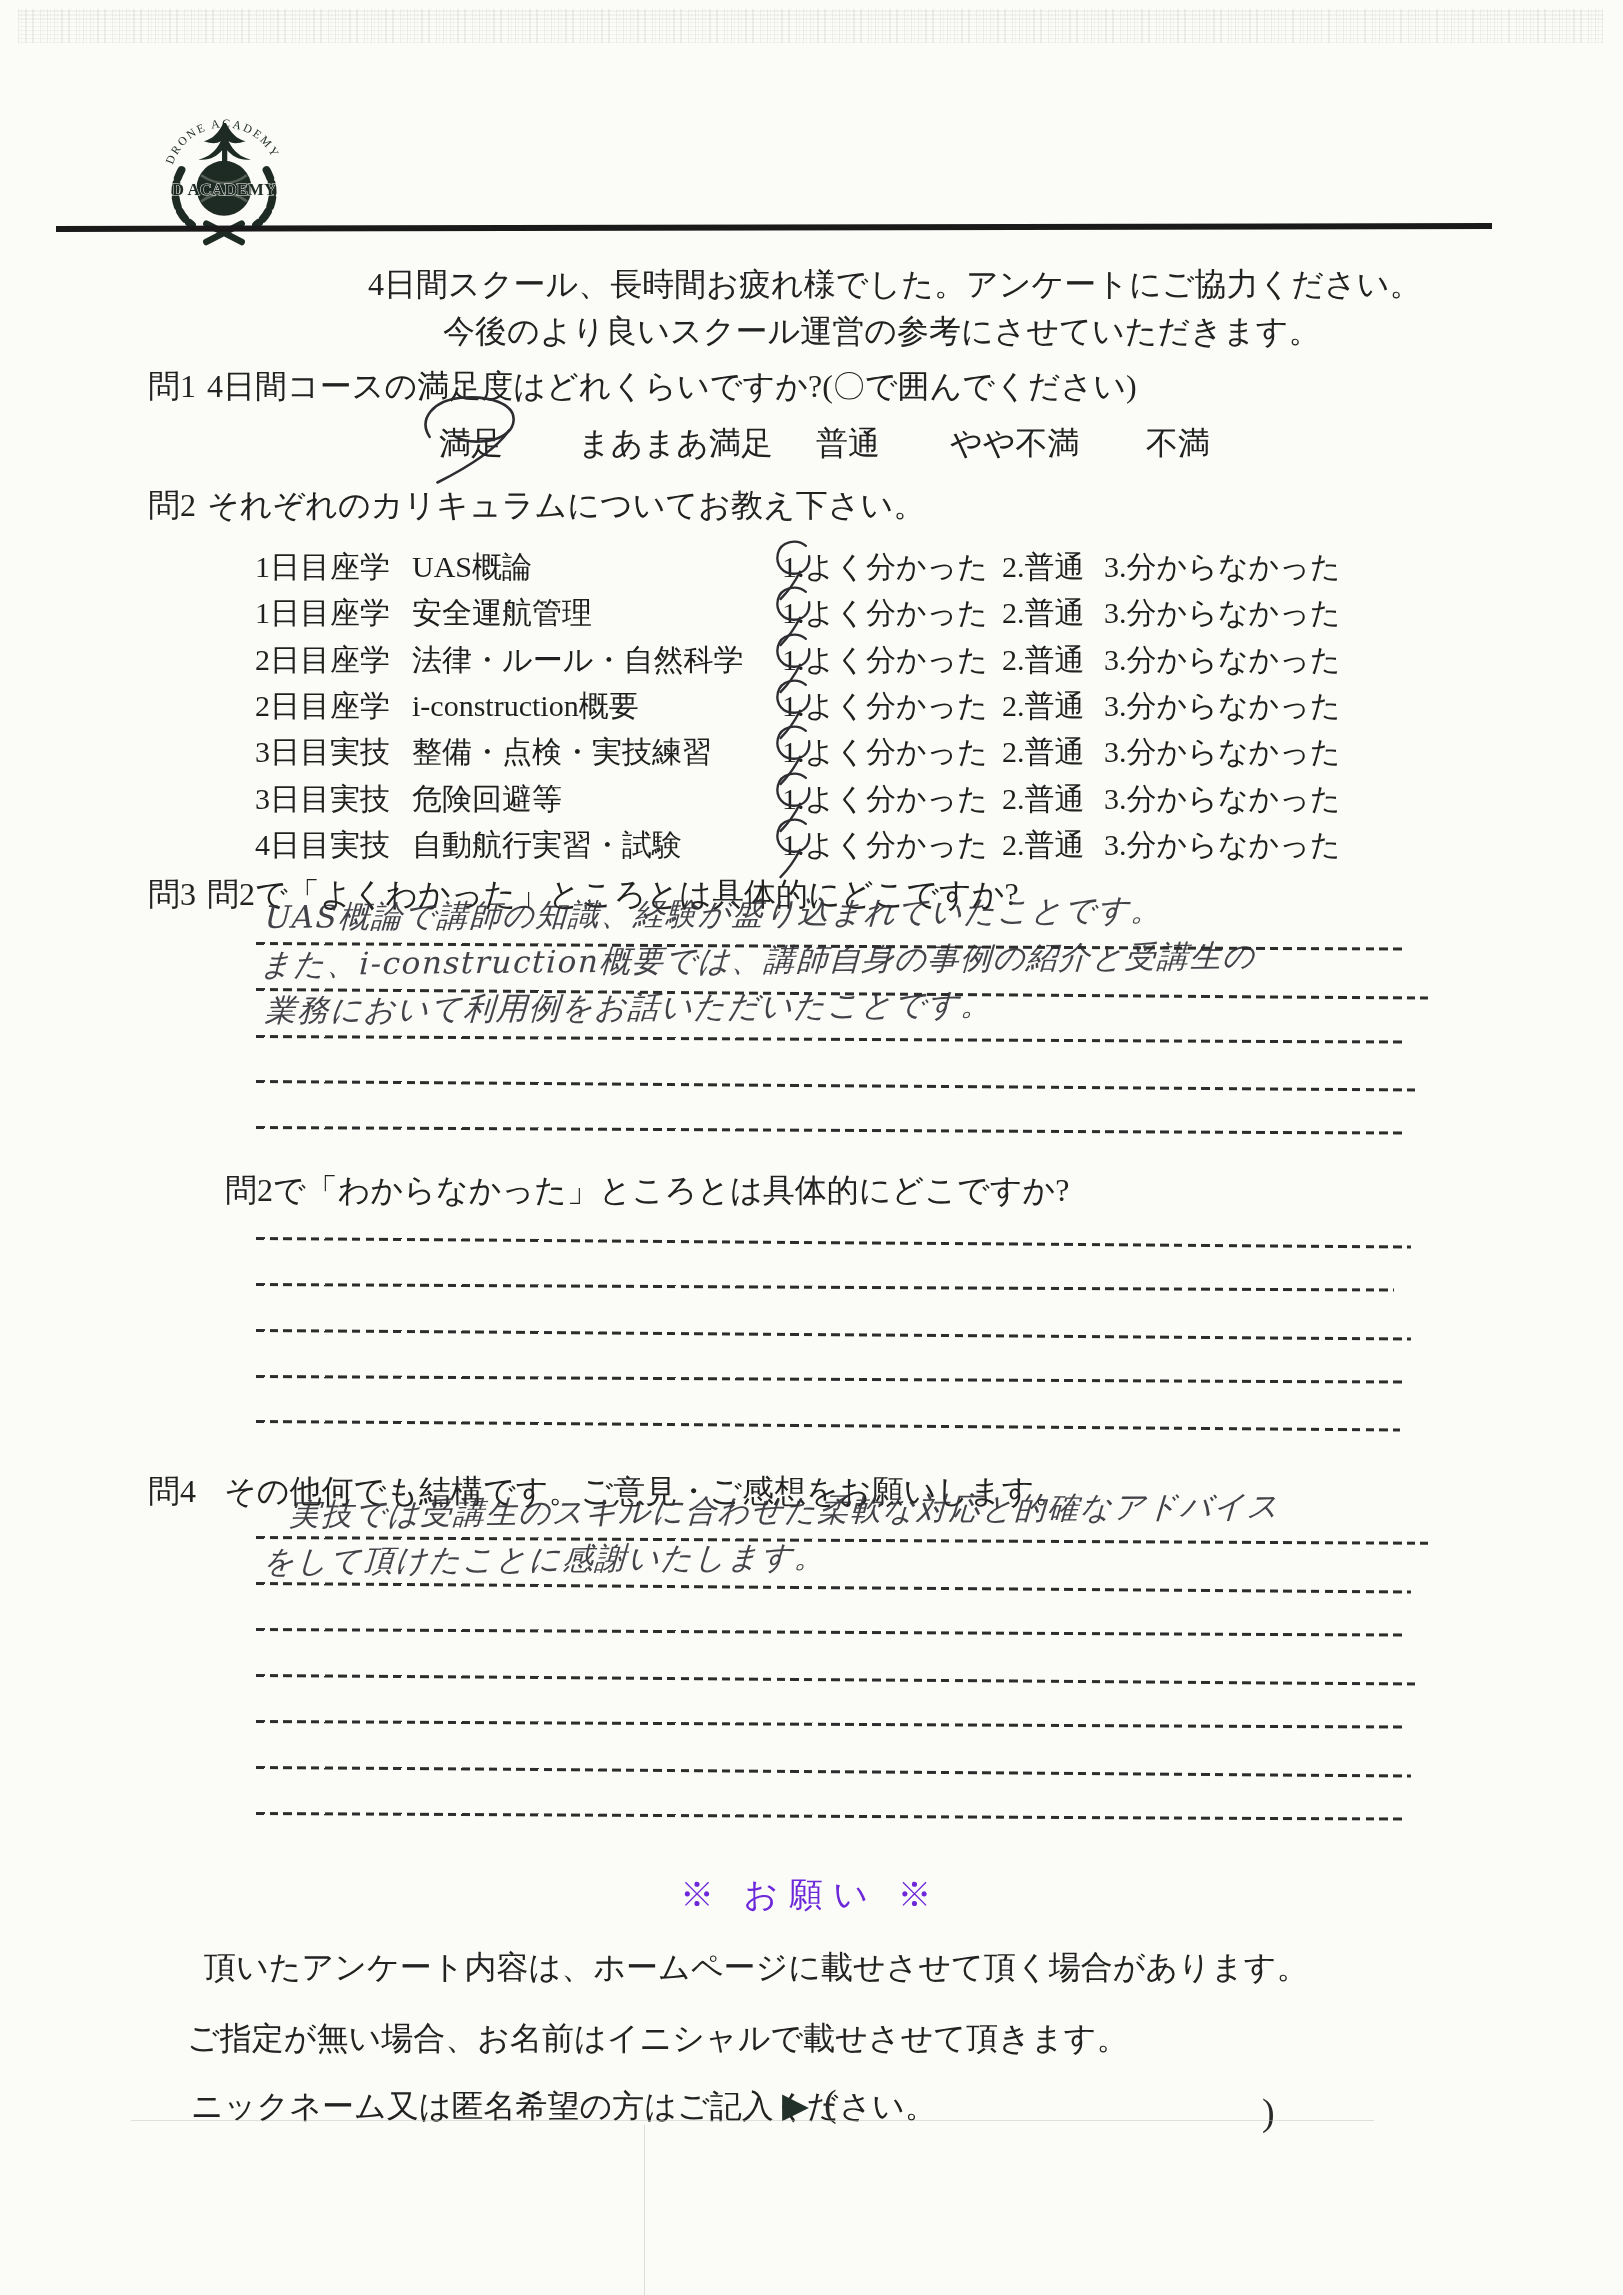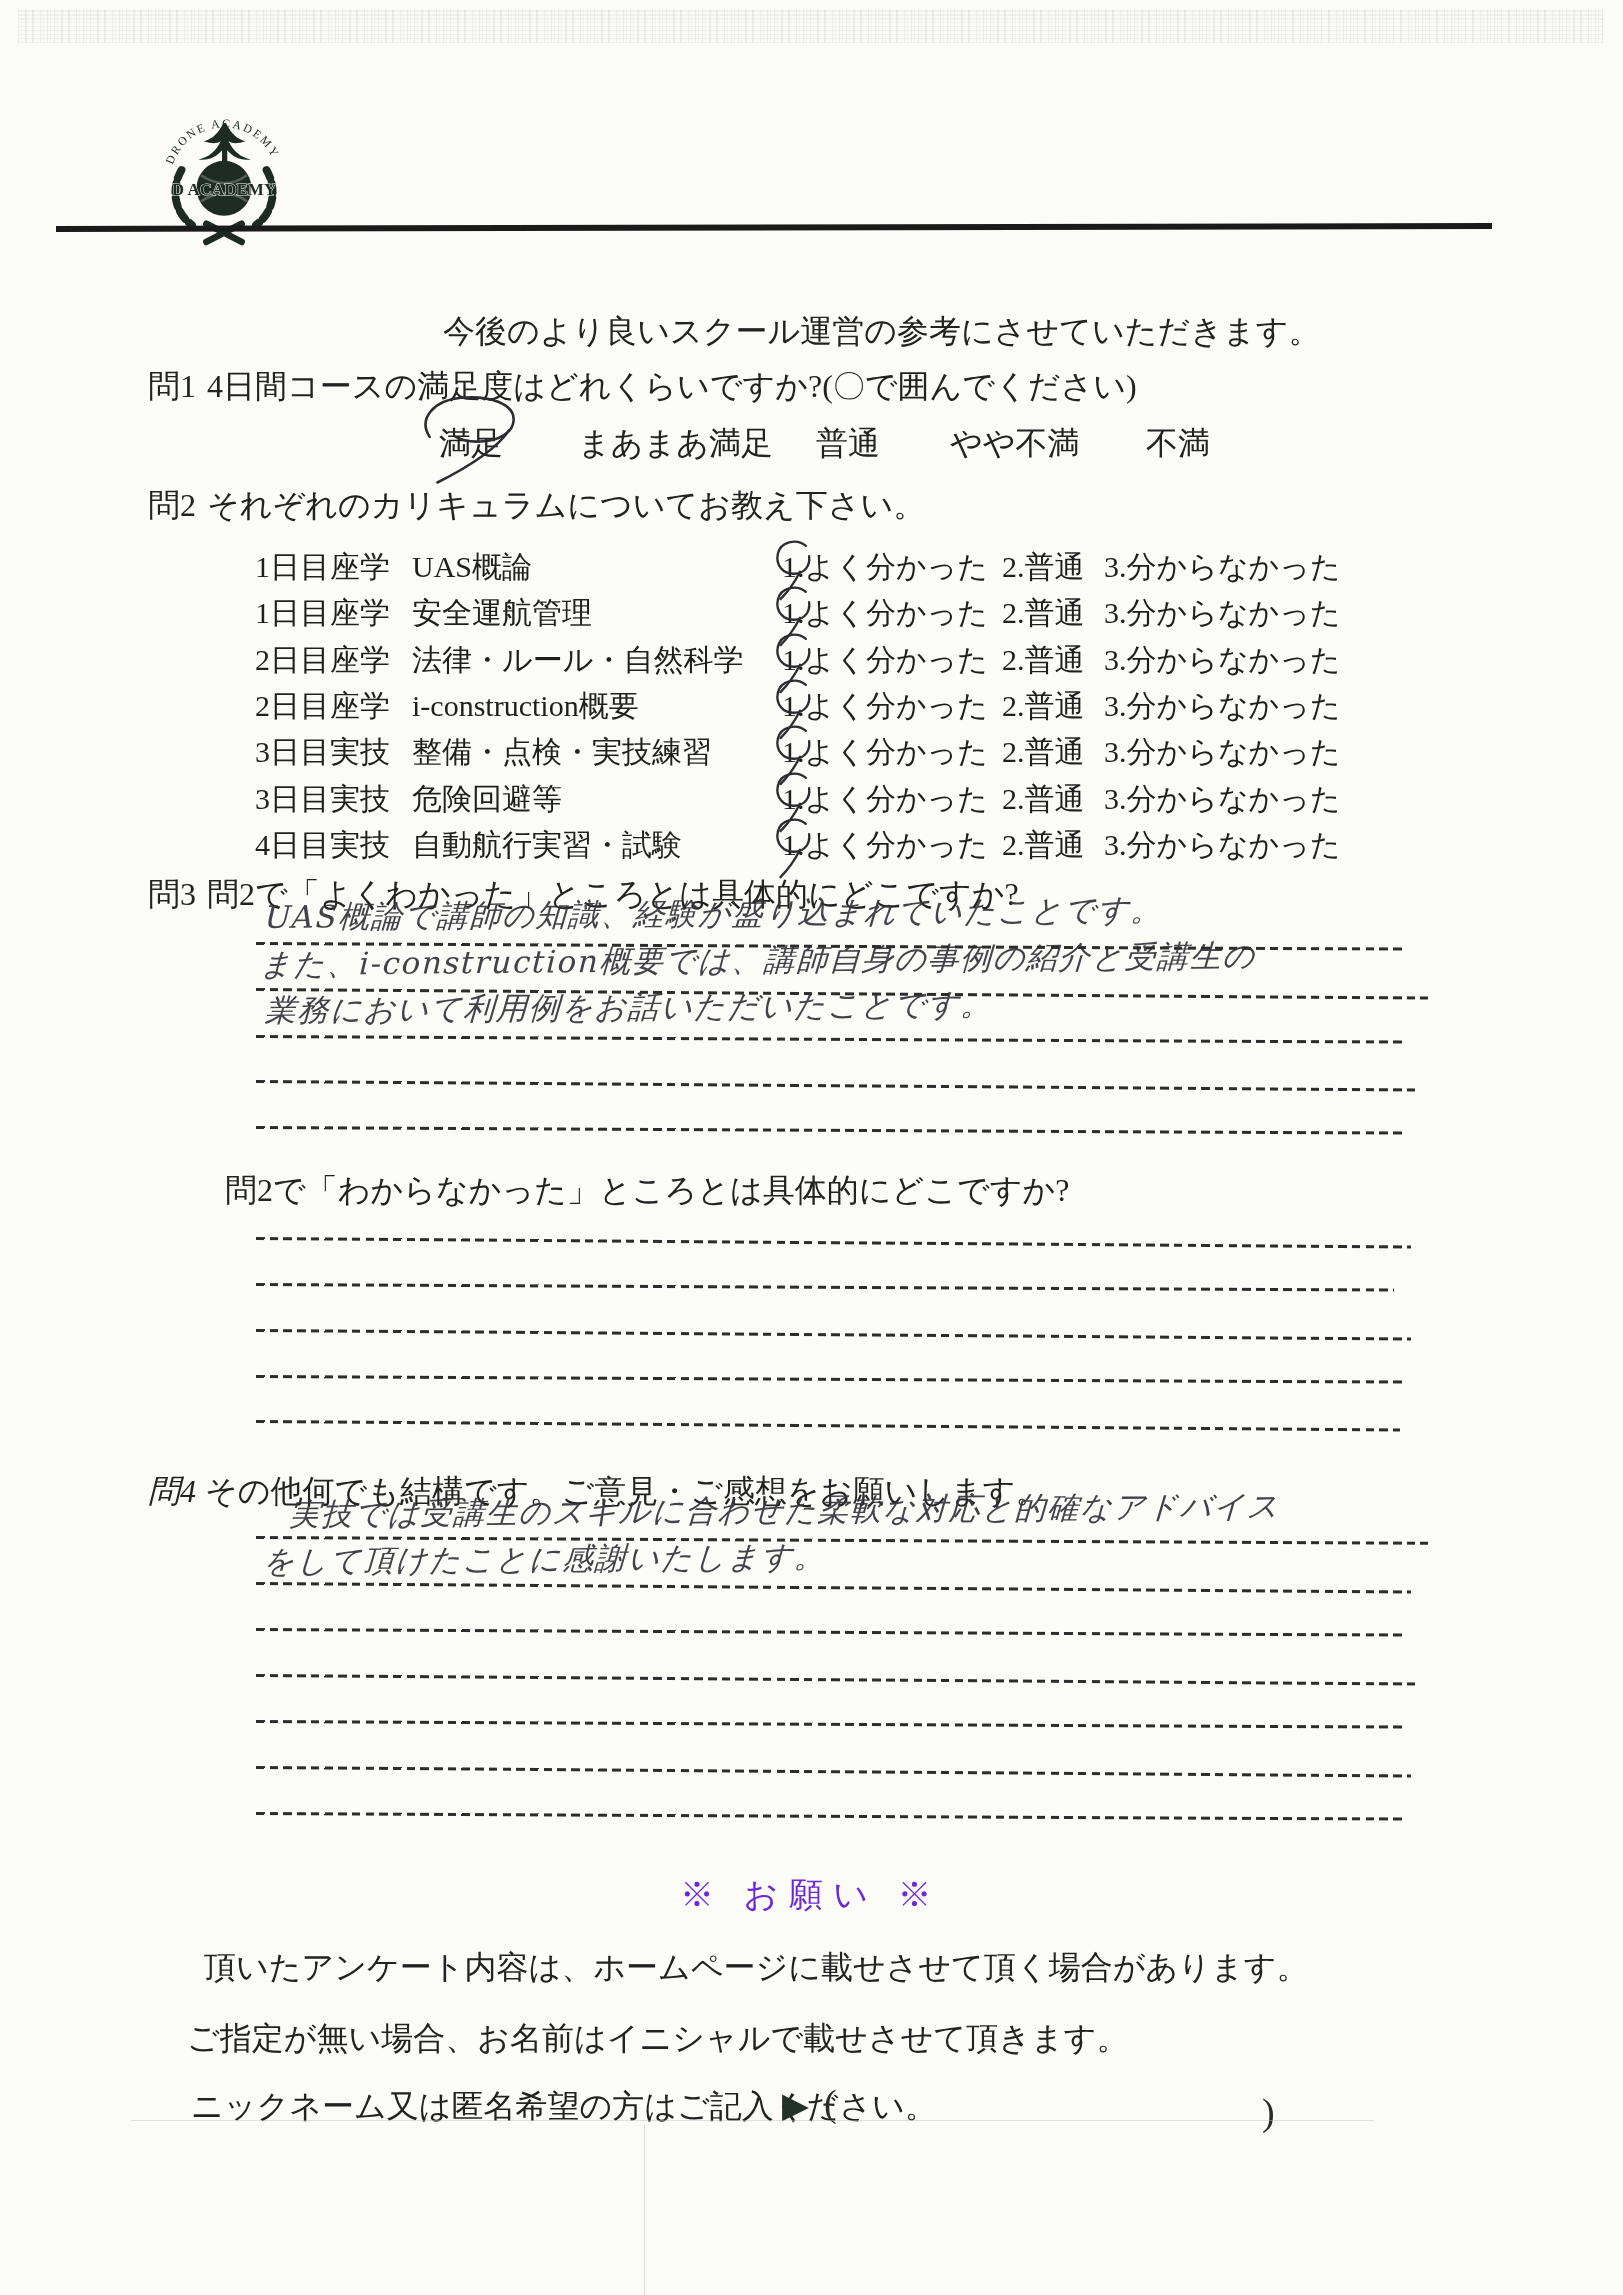--- a/index.html
+++ b/index.html
@@ -68,20 +68,21 @@
     <path d="M36 52 C48 60 60 60 71 52 M36 72 C48 64 60 64 71 72" stroke="rgba(250,250,245,0.25)" stroke-width="2" fill="none"></path>
     <path d="M21 48 C13 62 15 80 29 90" stroke="#1e2b24" stroke-width="6" stroke-dasharray="7 4" stroke-linecap="round" fill="none"></path>
     <path d="M86 48 C94 62 92 80 78 90" stroke="#1e2b24" stroke-width="6" stroke-dasharray="7 4" stroke-linecap="round" fill="none"></path>
     <path d="M40 103 L67 89 M40 89 L67 103" stroke="#1e2b24" stroke-width="5" stroke-linecap="round"></path>
     <text x="53.5" y="67" text-anchor="middle" font-size="13" font-weight="bold" fill="#1e2b24" stroke="#f5f5f1" stroke-width="0.7" paint-order="stroke">D ACADEMY</text>
   </svg>
 
 
   <div class="rule" style="left:56px;top:226px;width:1436px;"></div>
 
+  <div class="abs print" style="left:368px;top:266px;">4日間スクール、長時間お疲れ様でした。アンケートにご協力ください。</div>
   <div class="abs print" style="left:443px;top:313px;">今後のより良いスクール運営の参考にさせていただきます。</div>
 
   <div class="abs print" style="left:148px;top:368px;">
     <span class="qlabel">問1</span><span>4日間コースの満足度はどれくらいですか?(〇で囲んでください)</span>
   </div>
   <div class="abs print" style="left:439px;top:425px;">満足</div>
   <div class="abs print" style="left:578px;top:425px;">まあまあ満足</div>
   <div class="abs print" style="left:816px;top:425px;">普通</div>
   <div class="abs print" style="left:950px;top:425px;">やや不満</div>
   <div class="abs print" style="left:1146px;top:425px;">不満</div>
@@ -188,21 +189,21 @@
 
   <div class="abs print" style="left:225px;top:1172px;">問2で「わからなかった」ところとは具体的にどこですか?</div>
 
   <div class="dash dash-b" style="left:256px;top:1237px;width:1155px;"></div>
   <div class="dash dash-a" style="left:256px;top:1283px;width:1138px;"></div>
   <div class="dash dash-b" style="left:256px;top:1329px;width:1155px;"></div>
   <div class="dash dash-a" style="left:256px;top:1375px;width:1151px;"></div>
   <div class="dash dash-b" style="left:256px;top:1420px;width:1144px;"></div>
 
   <div class="abs print" style="left:148px;top:1473px;">
-    <span class="qlabel" style="margin-right:9px;font-style:italic;">問4</span><span>その他何でも結構です。ご意見・ご感想をお願いします。</span>
+    <span class="qlabel" style="margin-right:28px;">問4</span><span>その他何でも結構です。ご意見・ご感想をお願いします。</span>
   </div>
 
   <div class="hw" style="left:288px;top:1494px;">実技では受講生のスキルに合わせた柔軟な対応と的確なアドバイス</div>
   <div class="hw" style="left:262px;top:1541px;">をして頂けたことに感謝いたします。</div>
 
   <div class="dash dash-a" style="left:256px;top:1536px;width:1172px;"></div>
   <div class="dash dash-b" style="left:256px;top:1582px;width:1155px;"></div>
   <div class="dash dash-a" style="left:256px;top:1628px;width:1151px;"></div>
   <div class="dash dash-b" style="left:256px;top:1674px;width:1164px;"></div>
   <div class="dash dash-a" style="left:256px;top:1720px;width:1151px;"></div>

